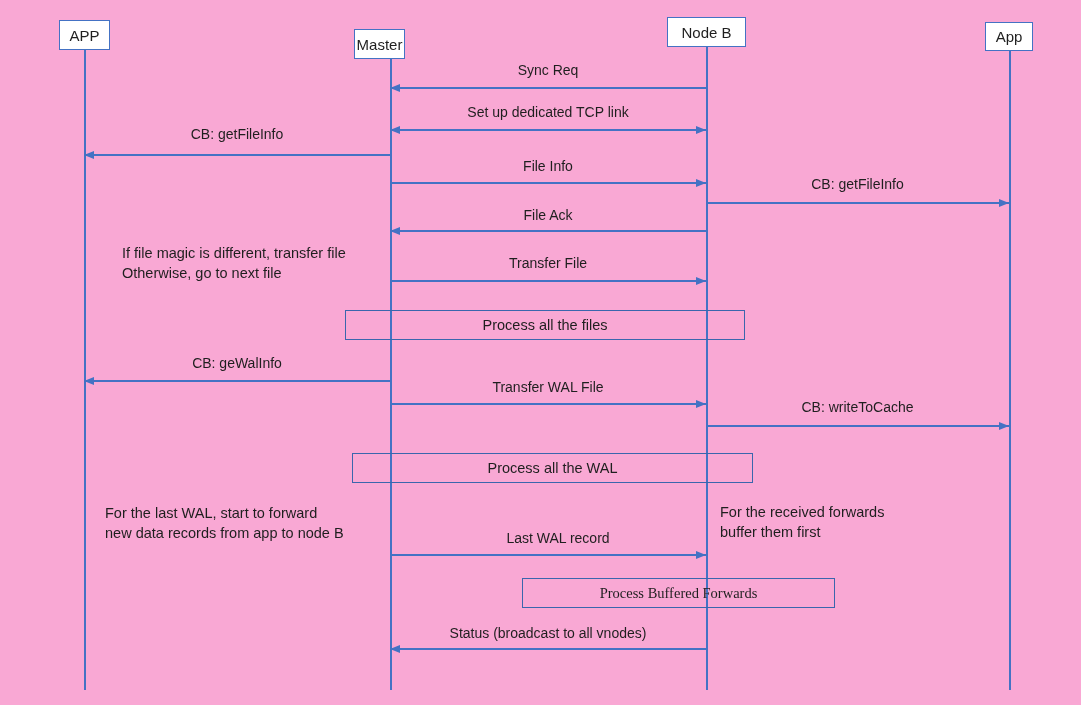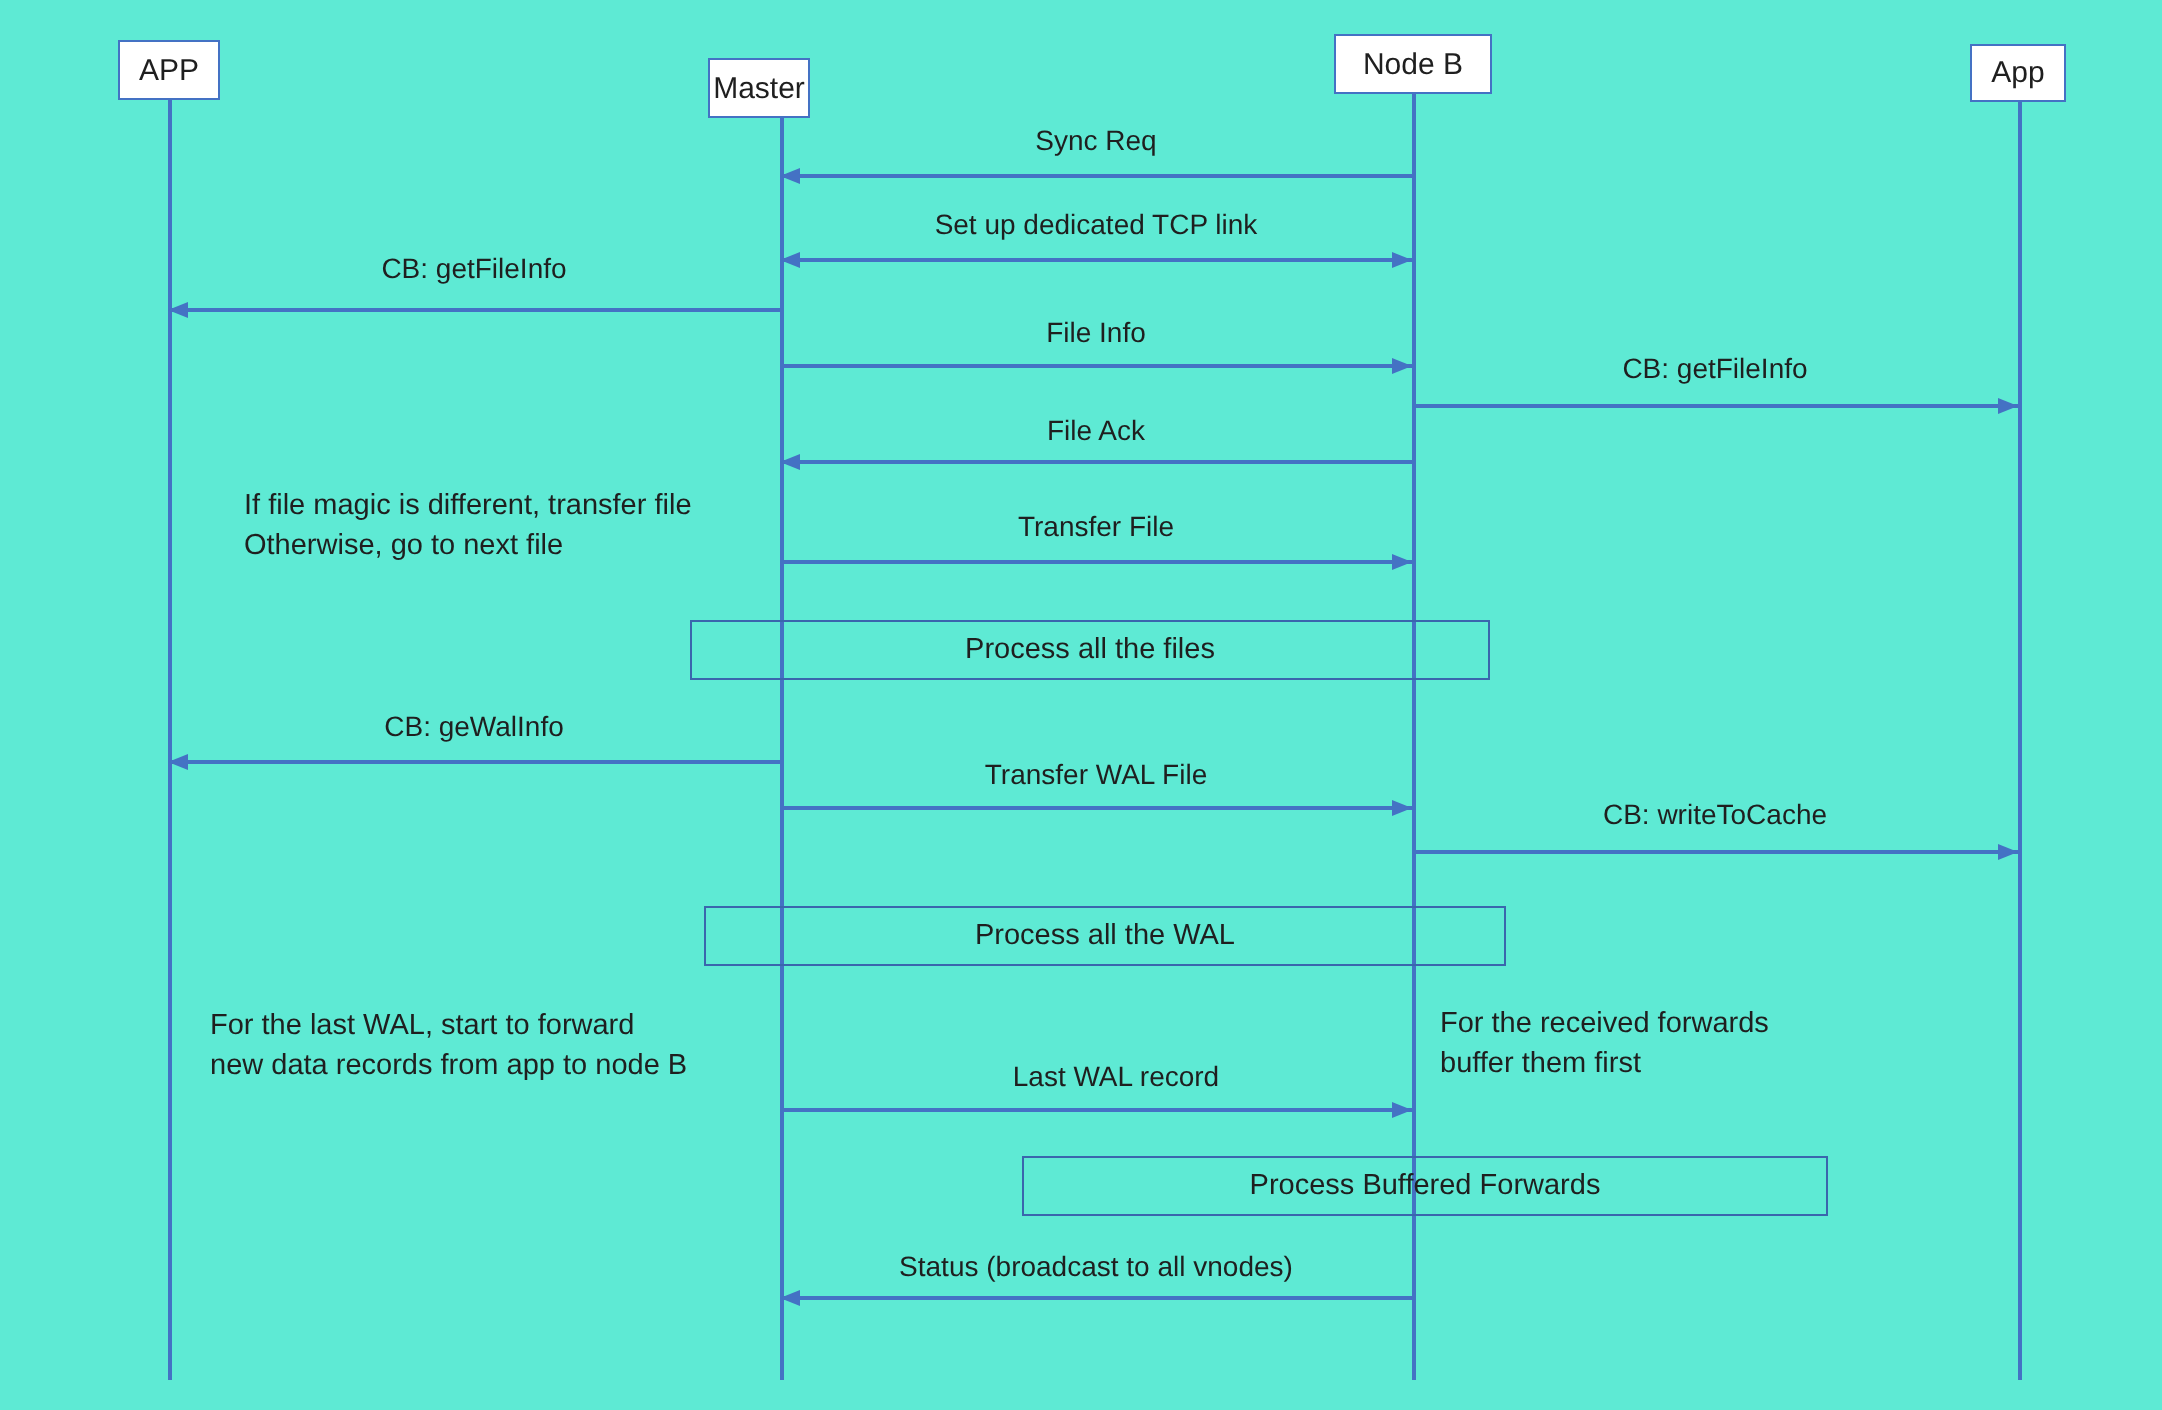--- a/index.html
+++ b/index.html
@@ -1,19 +1,19 @@
 <!DOCTYPE html>
 <html><head>
 <meta charset="utf-8">
 <style>
   html,body { margin:0; padding:0; background:#ffffff; }
   .canvas {
     position:relative;
     width:1081px; height:705px;
-    background:#5eead4;
+    background:#f9a8d4;
     font-family:"Liberation Sans", sans-serif;
     color:#1f1f1f;
     overflow:hidden;
   }
   .actor-box {
     position:absolute;
     border:1.4px solid #4472C4;
     background:#ffffff;
     display:flex; align-items:center; justify-content:center;
     font-size:15px;
@@ -143,20 +143,20 @@
 
   <div class="note" style="left:720px; top:502px; width:240px;">For the received forwards
 buffer them first</div>
 
   <div class="note" style="left:105px; top:503px; width:300px;">For the last WAL, start to forward
 new data records from app to node B</div>
 
   <div class="msg-label" style="left:400px; top:530px; width:316px;">Last WAL record</div>
   <div class="arrow head-right" style="left:390px; top:554px; width:316px;"></div>
 
-  <div class="process-box" style="left:511px; top:578px; width:403px; height:30px;">
+  <div class="process-box" style="left:522px; top:578px; width:313px; height:30px;font-family:Liberation Serif, serif;">
     <span>Process Buffered Forwards</span>
   </div>
 
   <div class="msg-label" style="left:390px; top:625px; width:316px;">Status (broadcast to all vnodes)</div>
   <div class="arrow head-left" style="left:390px; top:648px; width:316px;"></div>
 
 </div>
 
 </body></html>

